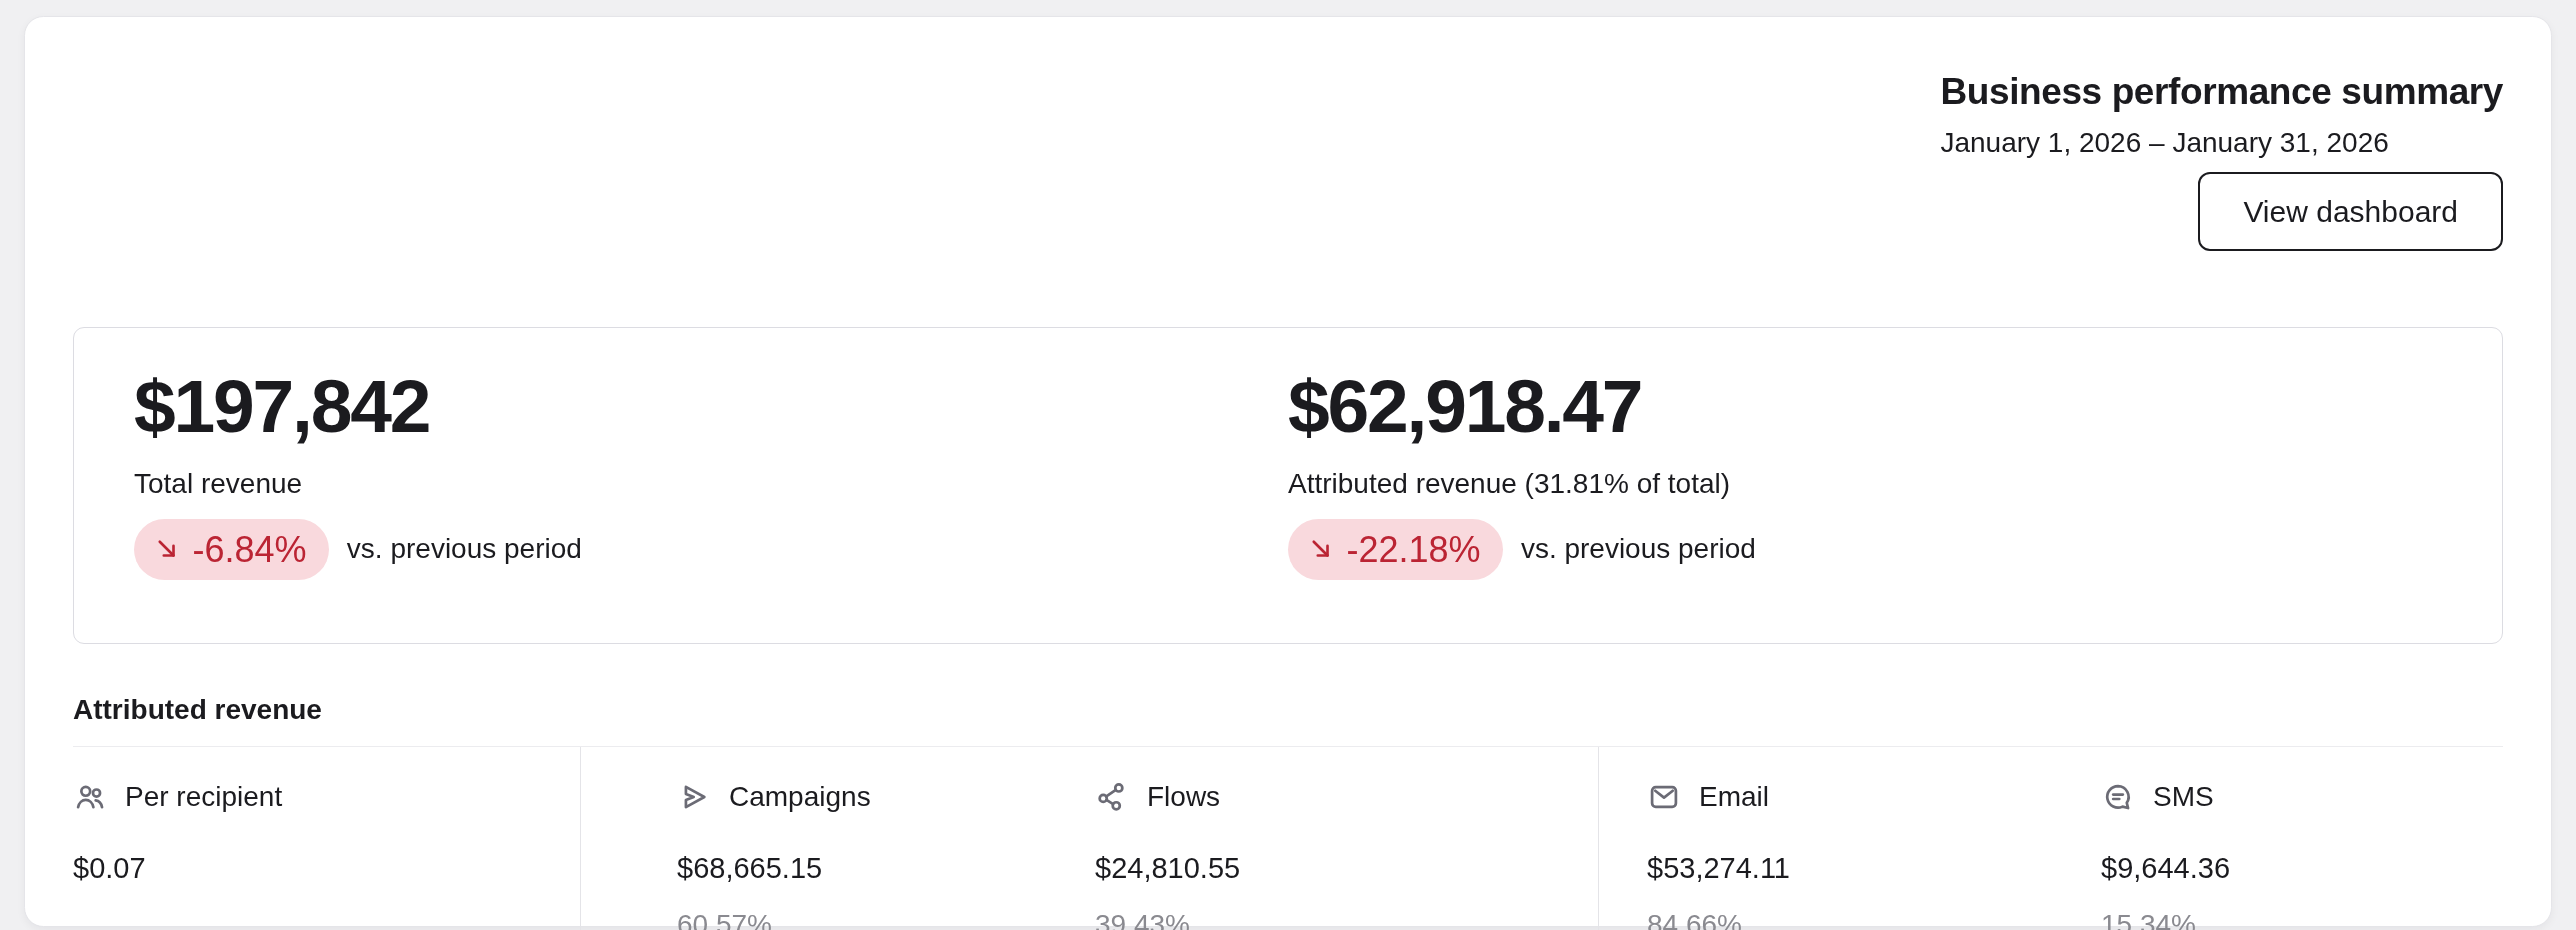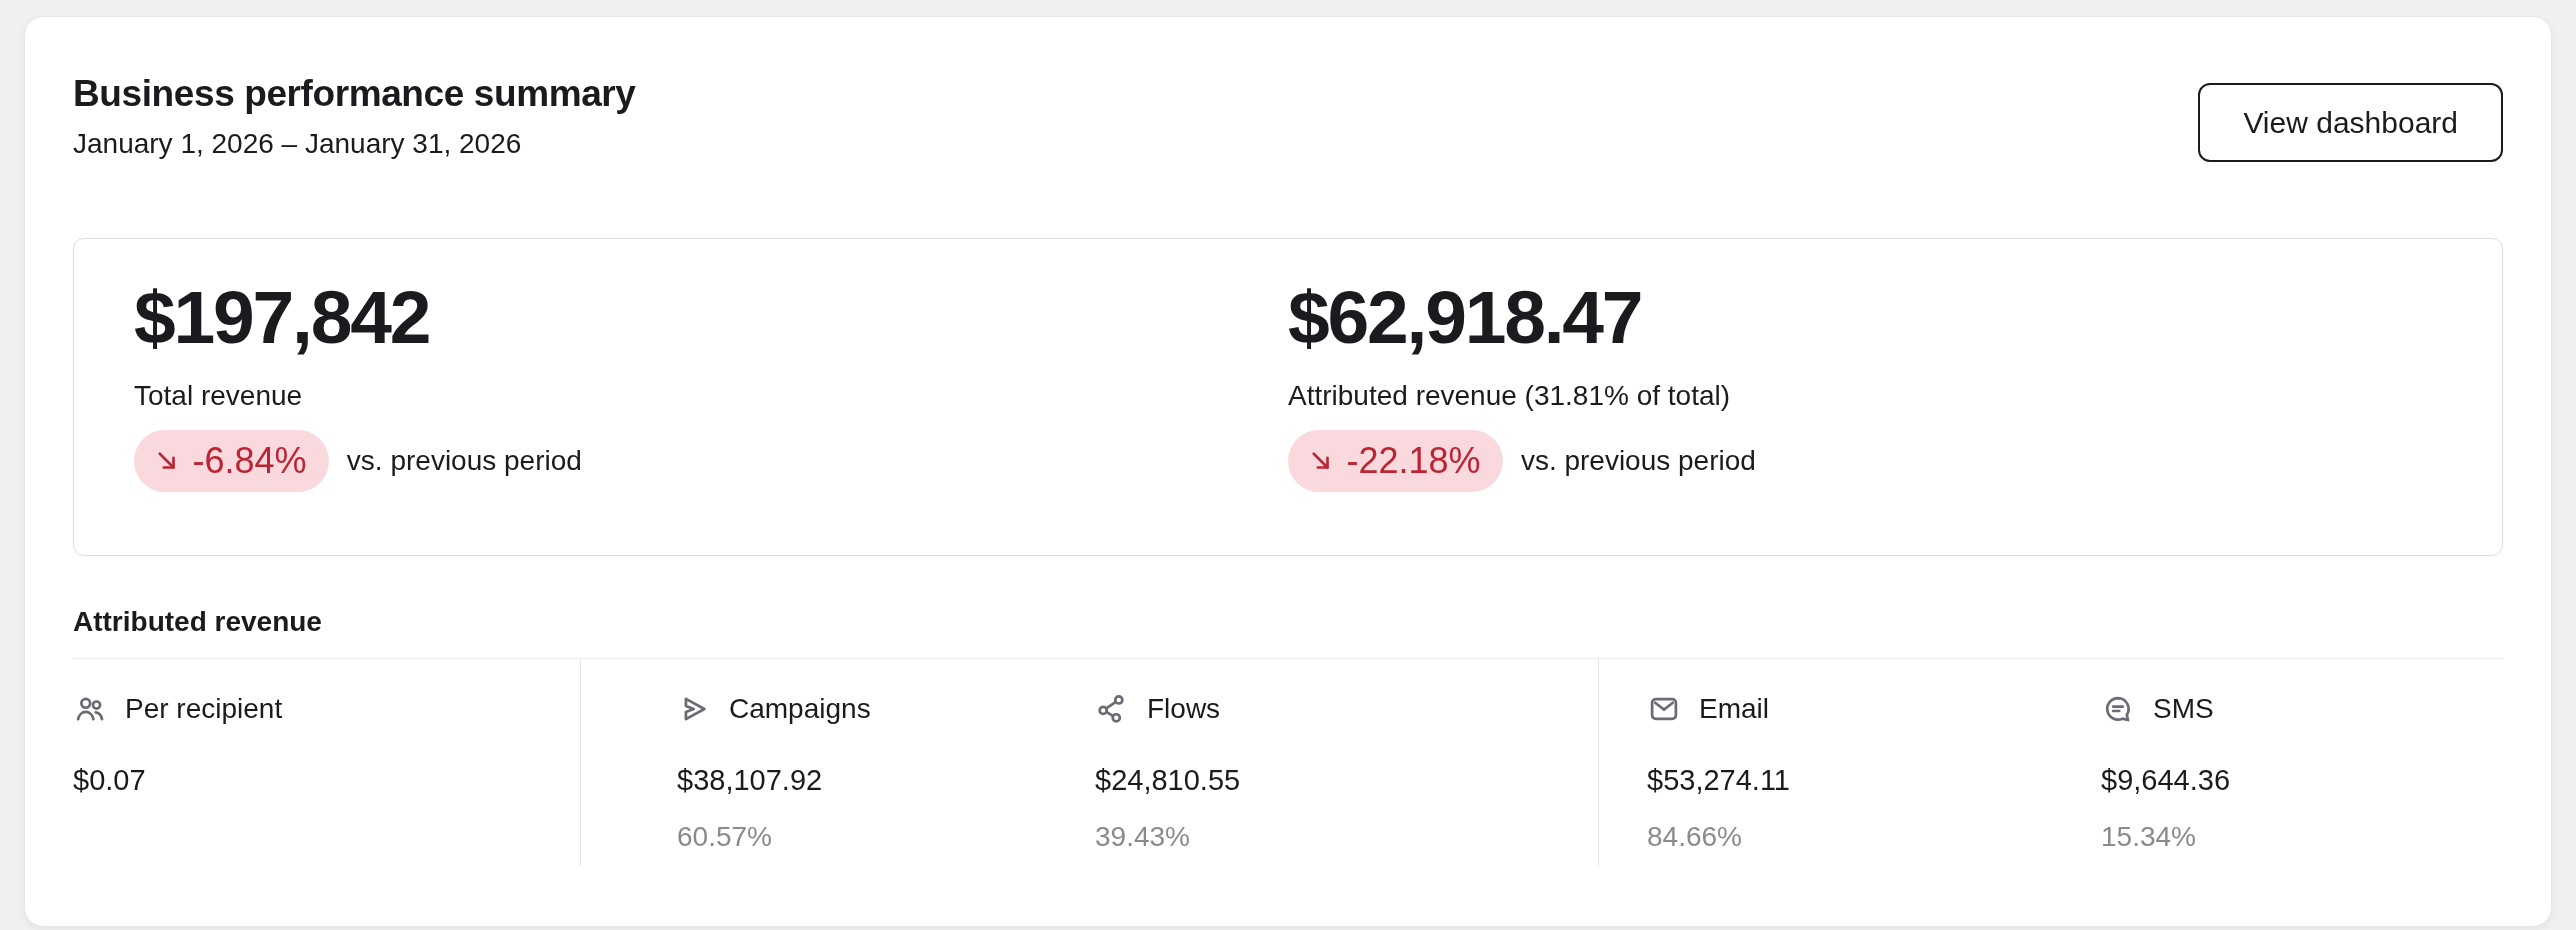--- a/index.html
+++ b/index.html
@@ -14,21 +14,21 @@
   .card{
     position:absolute;left:24px;top:16.4px;
     width:2528px;height:911px;
     box-sizing:border-box;
     background:#ffffff;
     border:1.5px solid #e5e5e9;
     border-radius:19.4px;
     box-shadow:0 3px 9px rgba(20,20,30,0.05);
     padding:54px 48px;
   }
-  .card-header{display:flex;justify-content:space-between;align-items:center;}
+  .card-header{display:flex;justify-content:space-between;align-items:flex-end;flex-direction:column;}
   .page-title{font-size:37px;font-weight:700;letter-spacing:-0.4px;line-height:1.15;}
   .date-range{font-size:28px;margin-top:12px;line-height:1.2;}
   .view-dashboard-btn{
     margin-top:12px;
     font-family:inherit;
     font-size:30px;font-weight:500;color:#1b1b1f;
     background:#ffffff;
     border:2.2px solid #1b1b1f;border-radius:12px;
     padding:21px 43px;
     cursor:pointer;
@@ -139,21 +139,21 @@
 
     <div class="breakdown-col divided pad-lg">
       <div class="col-head">
         <span class="col-icon">
           <svg viewBox="0 0 24 24" fill="none" stroke="currentColor" stroke-width="1.9" stroke-linecap="round" stroke-linejoin="round">
             <path d="M6.3 4.9 L19.3 12 L6.3 19.1 L6.3 14.2 L11.8 12 L6.3 9.8 Z"></path>
           </svg>
         </span>
         <span>Campaigns</span>
       </div>
-      <div class="col-value">$38,107.92</div>
+      <div class="col-value">$68,665.15</div>
       <div class="col-percent">60.57%</div>
     </div>
 
     <div class="breakdown-col">
       <div class="col-head">
         <span class="col-icon">
           <svg viewBox="0 0 24 24" fill="none" stroke="currentColor" stroke-width="1.9" stroke-linecap="round" stroke-linejoin="round">
             <circle cx="5.8" cy="13" r="2.5"></circle>
             <circle cx="16.8" cy="5.6" r="2.5"></circle>
             <circle cx="15" cy="18.2" r="2.5"></circle>

